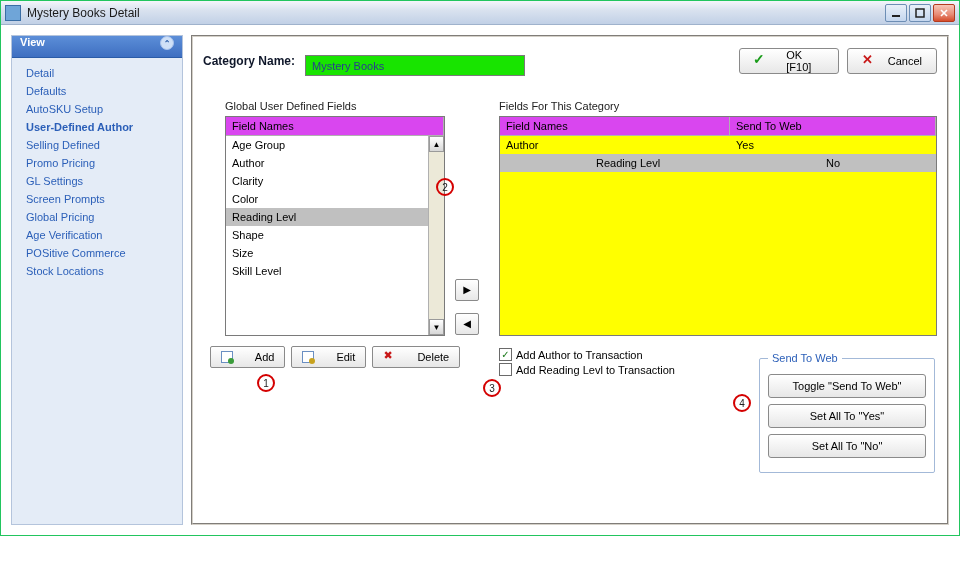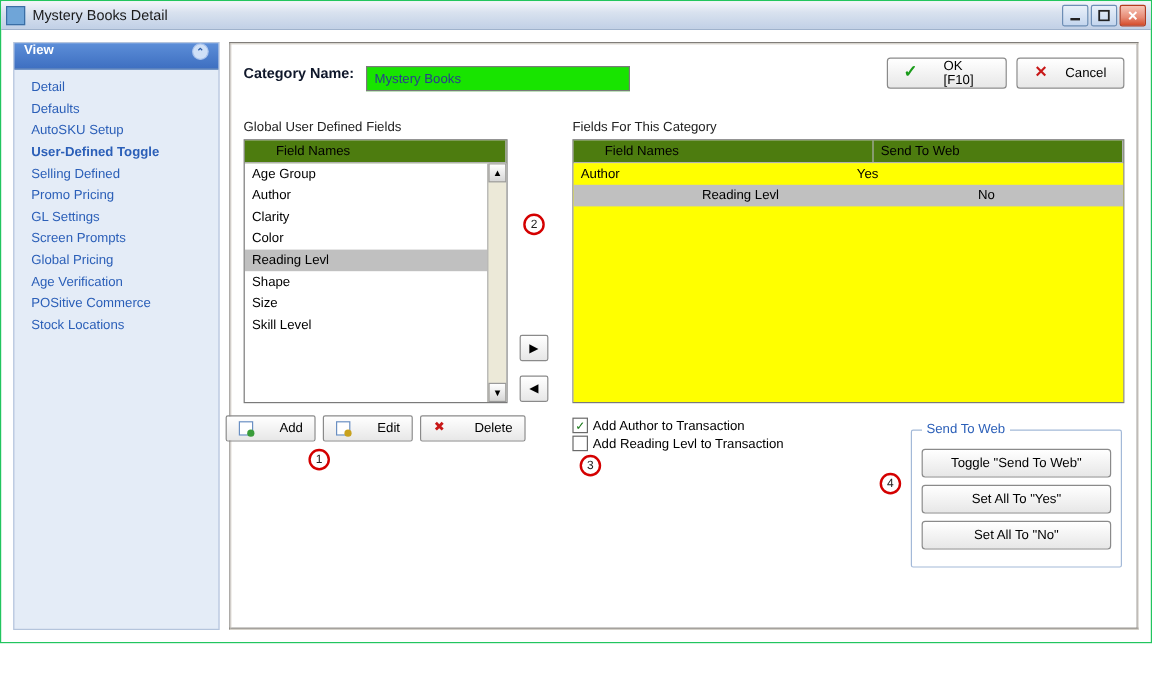--- a/index.html
+++ b/index.html
@@ -155,24 +155,23 @@
     font-size:11px;color:#222;margin-bottom:4px;
   }
   .listbox {
     border:1px solid #7a7a7a;
     background:#fff;
     height: 220px;
     display:flex;
     flex-direction:column;
   }
   .listbox-header {
-    background:#4d7c0f;
+    background:#d946ef;
     border-bottom:1px solid #b0b0b0;
     display:flex;
-    padding-left:20px;
   }
   .listbox-header .hcell {
     padding:3px 6px;
     border-right:1px solid #b0b0b0;
   }
   .listbox-body {
     flex:1;
     overflow:hidden;
     position:relative;
   }
@@ -272,21 +271,21 @@
 
     <div class="sidebar">
       <div class="sidebar-header">
         <span>View</span>
         <span class="chevrons">⌃</span>
       </div>
       <div class="sidebar-items">
         <div class="sidebar-item"><span>Detail</span></div>
         <div class="sidebar-item"><span>Defaults</span></div>
         <div class="sidebar-item"><span>AutoSKU Setup</span></div>
-        <div class="sidebar-item active"><span>User-Defined Toggle</span></div>
+        <div class="sidebar-item active"><span>User-Defined Author</span></div>
         <div class="sidebar-item"><span>Selling Defined</span></div>
         <div class="sidebar-item"><span>Promo Pricing</span></div>
         <div class="sidebar-item"><span>GL Settings</span></div>
         <div class="sidebar-item"><span>Screen Prompts</span></div>
         <div class="sidebar-item"><span>Global Pricing</span></div>
         <div class="sidebar-item"><span>Age Verification</span></div>
         <div class="sidebar-item"><span>POSitive Commerce</span></div>
         <div class="sidebar-item"><span>Stock Locations</span></div>
       </div>
     </div>
@@ -303,21 +302,21 @@
           <div class="btn" style="width:90px;justify-content:center;">
             <span class="cross-red"></span>
             <span>Cancel</span>
           </div>
         </div>
       </div>
 
       <div class="two-cols">
 
         <div style="display:flex;gap:10px;">
-          <div style="width:220px;">
+          <div style="width:220px;margin-left:22px;">
             <div class="group-label">Global User Defined Fields</div>
             <div class="listbox">
               <div class="listbox-header">
                 <div class="hcell" style="flex:1">Field Names</div>
               </div>
               <div class="listbox-body" style="position:relative;">
                 <div class="row"><span>Age Group</span></div>
                 <div class="row"><span>Author</span></div>
                 <div class="row"><span>Clarity</span></div>
                 <div class="row"><span>Color</span></div>

